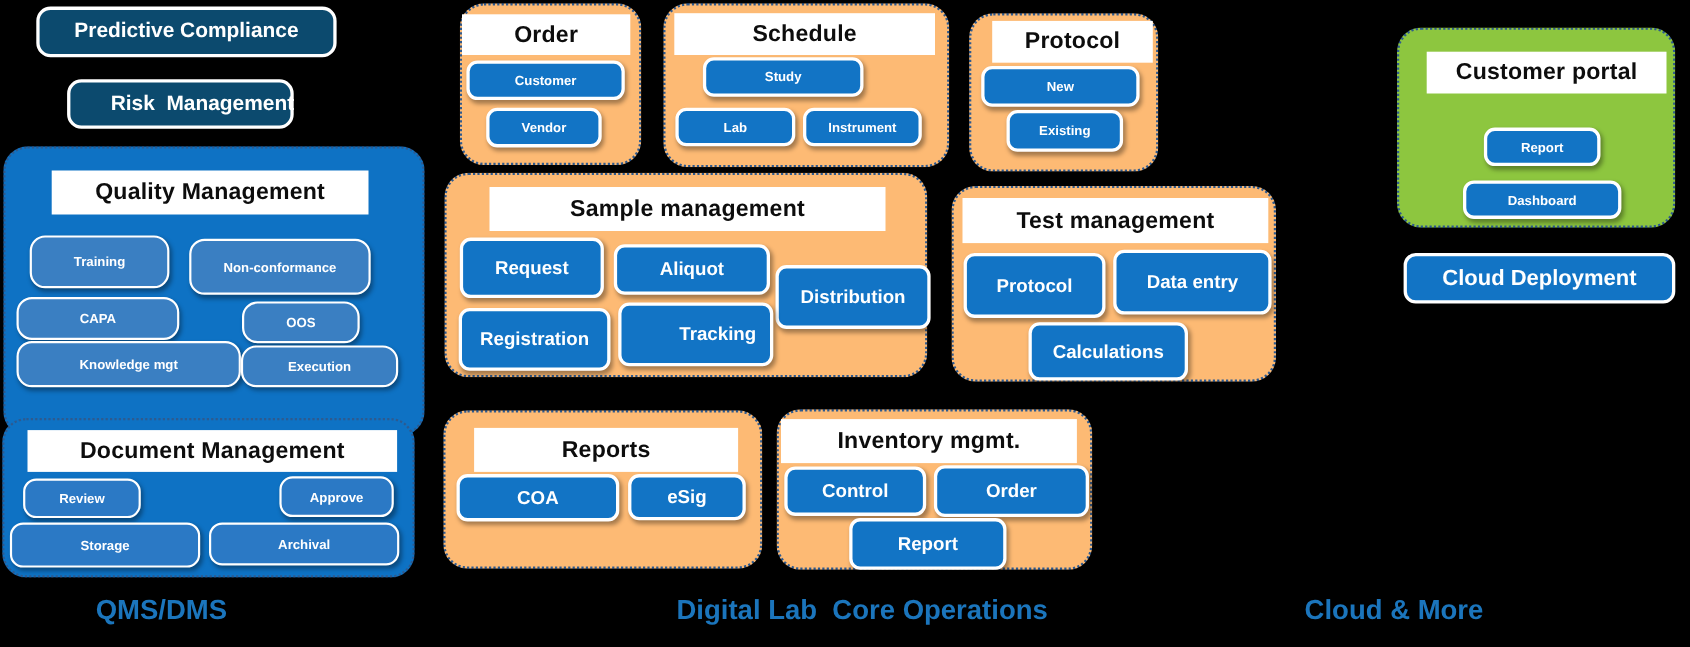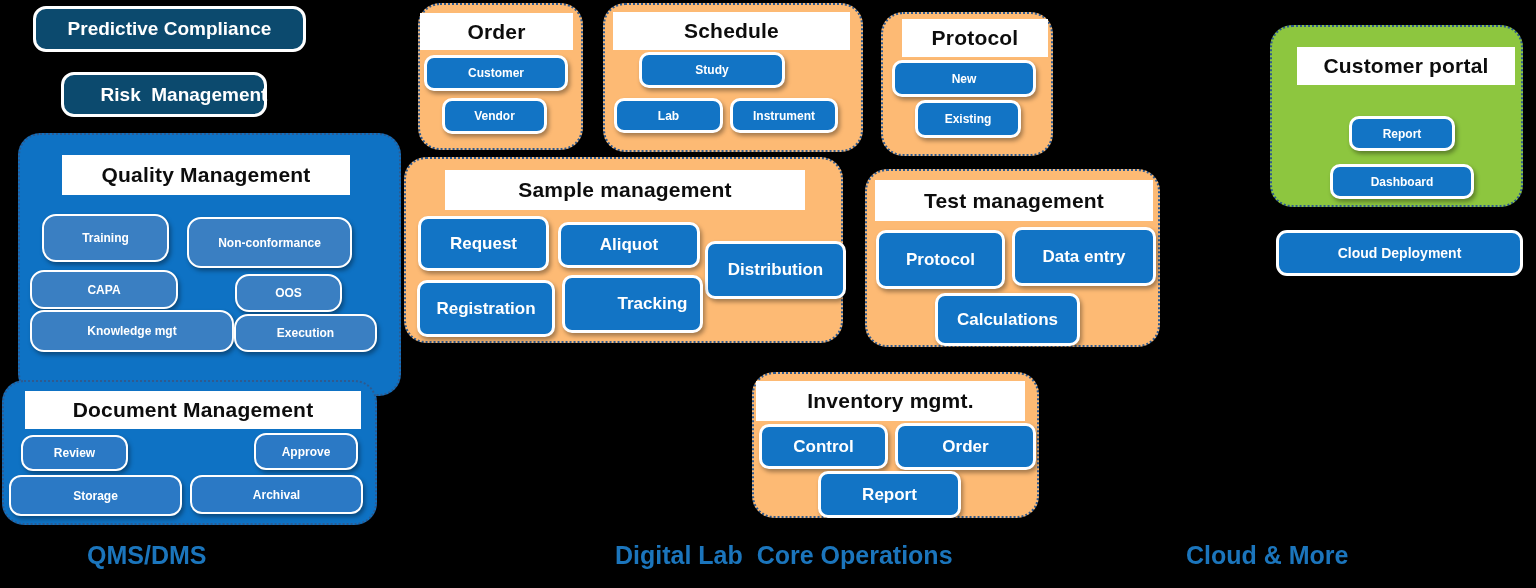--- a/index.html
+++ b/index.html
@@ -39,21 +39,21 @@
   }
 </style>
 </head>
 <body>
 
 <div class="canvas">
 
   <div class="navy" style="left:33px; top:6px; width:273px; height:46px;">Predictive Compliance</div>
   <div class="navy" style="left:61px; top:72px; width:206px; height:45px;padding-left:40px;">Risk  Management</div>
 
-  <div class="group blue" style="left:18px; top:133px; width:383px; height:263px;">
+  <div class="group blue" style="left:3px; top:133px; width:383px; height:263px;">
     <div class="gtitle" style="left:42px; top:20px; width:288px; height:40px;">Quality Management</div>
     <div class="pill qm" style="left:22px; top:79px; width:127px; height:48px;">Training</div>
     <div class="pill qm" style="left:167px; top:82px; width:165px; height:51px;">Non-conformance</div>
     <div class="pill qm" style="left:10px; top:135px; width:148px; height:39px;">CAPA</div>
     <div class="pill qm" style="left:215px; top:139px; width:107px; height:38px;">OOS</div>
     <div class="pill qm" style="left:10px; top:175px; width:204px; height:42px;">Knowledge mgt</div>
     <div class="pill qm" style="left:214px; top:179px; width:143px; height:38px;">Execution</div>
   </div>
 
   <div class="group blue" style="left:2px; top:380px; width:375px; height:145px;">
@@ -92,34 +92,39 @@
     <div class="pill lg" style="left:156px; top:116px; width:141px; height:58px;padding-left:40px;">Tracking</div>
   </div>
 
   <div class="group green" style="left:865px; top:169px; width:295px; height:178px;">
     <div class="gtitle" style="left:8px; top:9px; width:278px; height:41px;">Test management</div>
     <div class="pill lg" style="left:9px; top:59px; width:129px; height:59px;">Protocol</div>
     <div class="pill lg" style="left:145px; top:56px; width:144px; height:59px;">Data entry</div>
     <div class="pill lg" style="left:68px; top:122px; width:145px; height:53px;">Calculations</div>
   </div>
 
+  <div class="group green" style="left:403px; top:373px; width:290px; height:144px;">
+    <div class="gtitle" style="left:26px; top:14px; width:240px; height:40px;">Reports</div>
+    <div class="pill lg" style="left:10px; top:56px; width:148px; height:43px;">COA</div>
+    <div class="pill lg" style="left:166px; top:56px; width:107px; height:42px;">eSig</div>
+  </div>
 
-  <div class="group green" style="left:706px; top:372px; width:287px; height:146px;margin-left:46px;">
+  <div class="group green" style="left:706px; top:372px; width:287px; height:146px;">
     <div class="gtitle" style="left:2px; top:7px; width:269px; height:40px;">Inventory mgmt.</div>
     <div class="pill lg" style="left:5px; top:50px; width:129px; height:45px;">Control</div>
     <div class="pill lg" style="left:141px; top:49px; width:141px; height:47px;">Order</div>
     <div class="pill lg" style="left:64px; top:97px; width:143px; height:47px;">Report</div>
   </div>
 
 
   <div class="group lightgreen" style="left:1270px; top:25px; width:253px; height:182px;">
     <div class="gtitle" style="left:25px; top:20px; width:218px; height:38px;">Customer portal</div>
     <div class="pill" style="left:77px; top:89px; width:106px; height:35px;">Report</div>
     <div class="pill" style="left:58px; top:137px; width:144px; height:35px;">Dashboard</div>
   </div>
 
-  <div class="navy" style="left:1276px; top:230px; width:247px; height:46px; background:#1274C5; border-radius:11px; font-size:14px;">Cloud Deployment</div>
+  <div class="navy" style="left:1276px; top:230px; width:247px; height:46px; background:#1274C5; border-radius:11px; font-size:20px;">Cloud Deployment</div>
 
   <div class="footer-label" style="left:87px; top:541px;">QMS/DMS</div>
   <div class="footer-label" style="left:615px; top:541px;">Digital Lab  Core Operations</div>
   <div class="footer-label" style="left:1186px; top:541px;">Cloud &amp; More</div>
 
 </div>
 
 </body></html>

